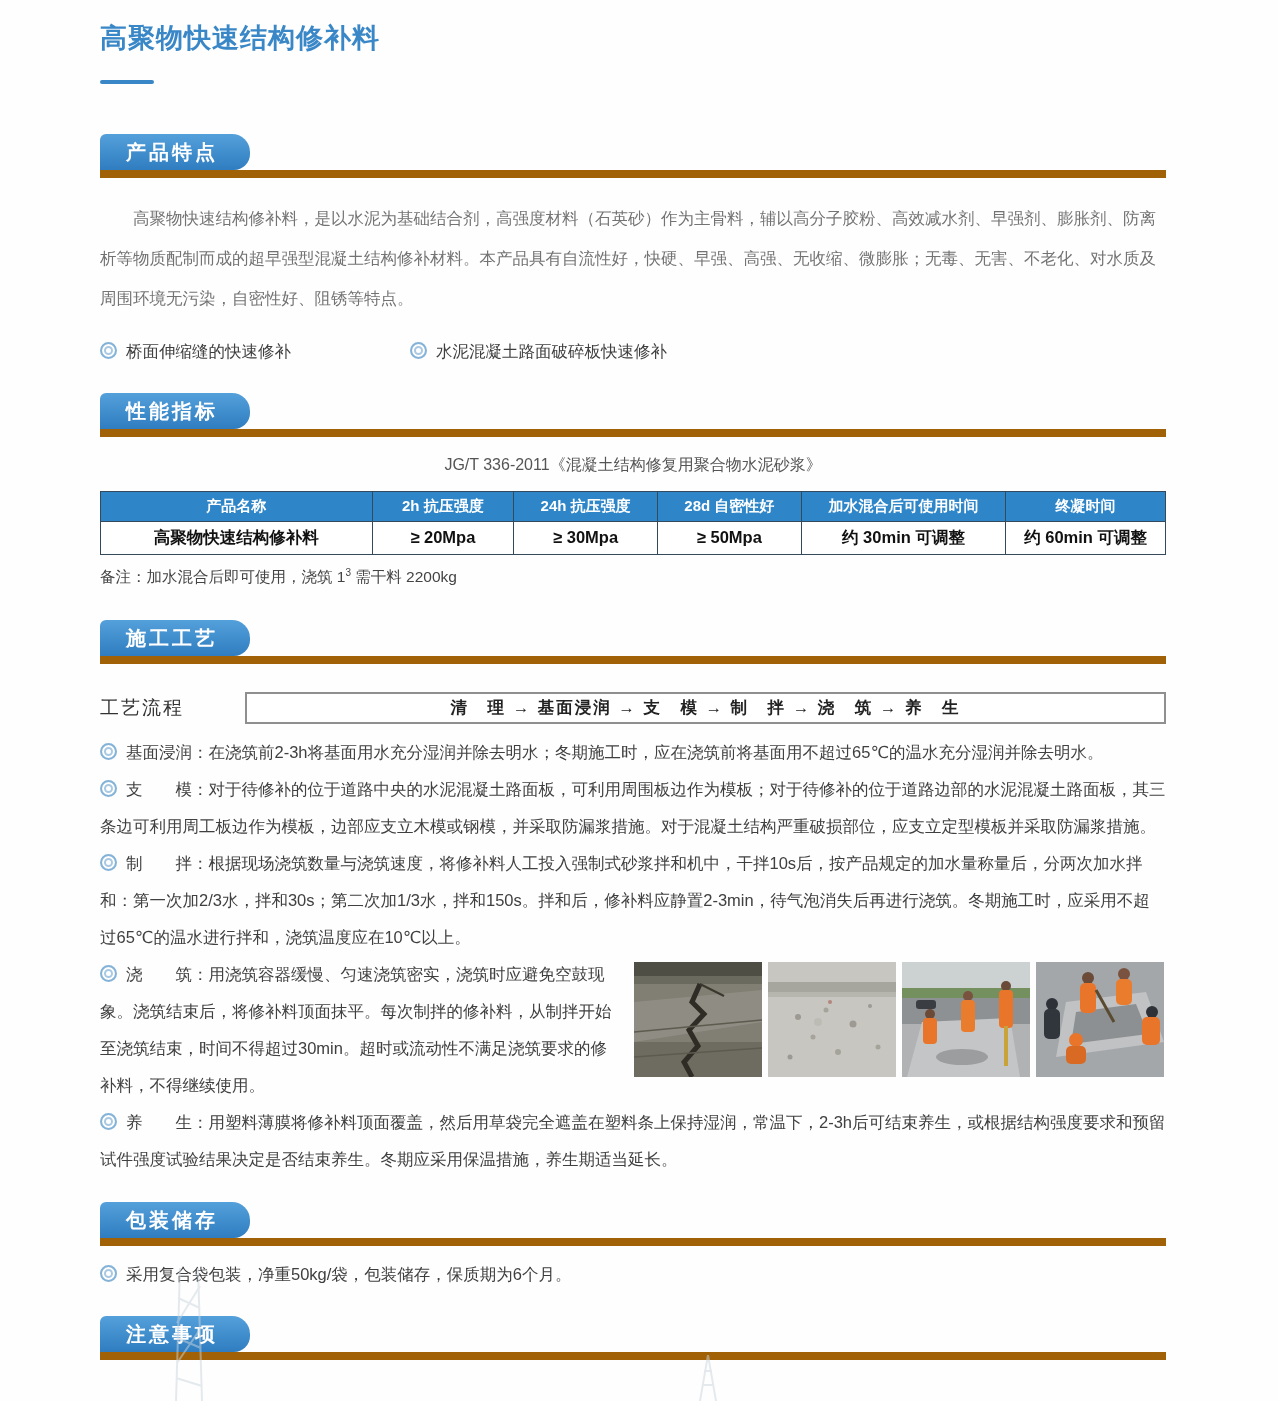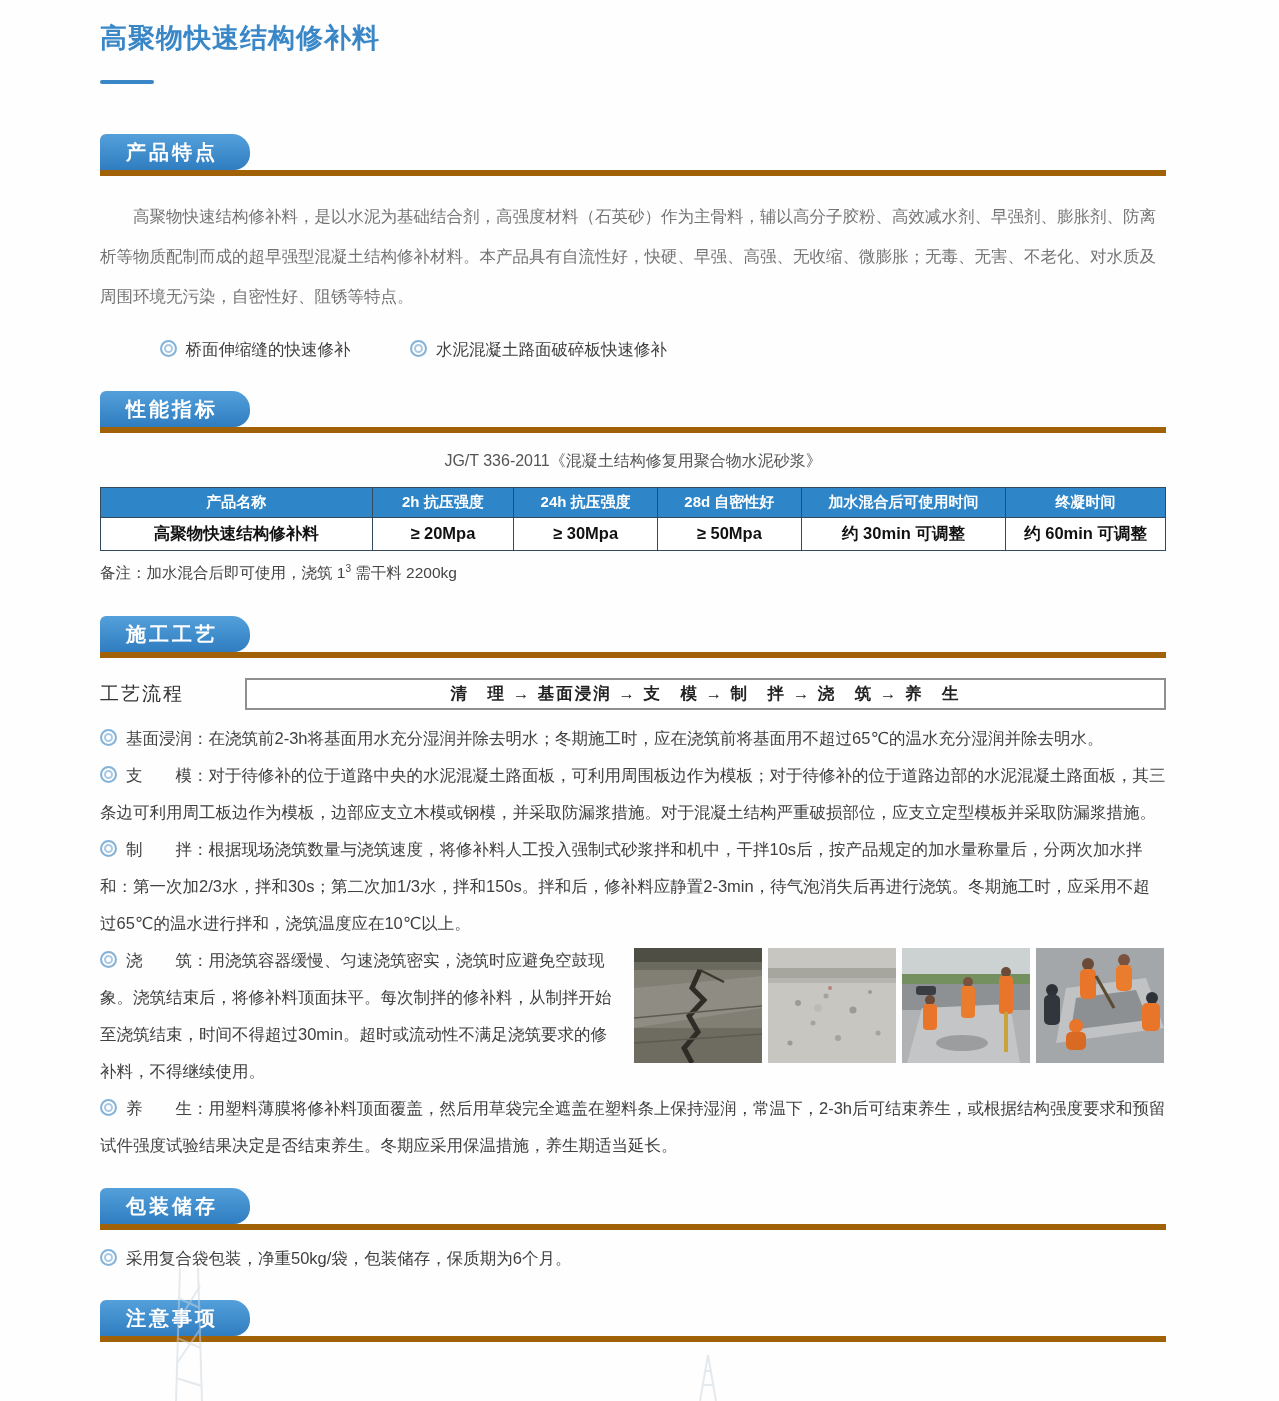--- a/index.html
+++ b/index.html
@@ -7,21 +7,21 @@
     position:relative;width:1279px;height:1401px;overflow:hidden;background:#fefefe;
     font-family:"Liberation Sans","DejaVu Sans",sans-serif;color:#3e3e3e;
   }
   .content{position:relative;padding:18px 113px 0 100px;}
 
   
   .doc-title{font-size:27px;font-weight:bold;color:#3a87c7;letter-spacing:1px;margin:2px 0 0;}
   .title-dash{width:54px;height:4px;background:#3a87c7;border-radius:2px;margin-top:24px;}
 
   
-  .sec{position:relative;border-bottom:6px solid #a16207;line-height:0;}
+  .sec{position:relative;border-bottom:8px solid #a16207;line-height:0;}
   .sec .tab{
     display:inline-block;line-height:36px;height:36px;padding:0 32px 0 26px;
     background:linear-gradient(180deg,#54a0db,#2f7dc0);
     color:#fff;font-size:20px;font-weight:bold;letter-spacing:3px;
     border-radius:6px 18px 16px 0;
   }
   .mt-features{margin-top:50px;}
   .mt-application{margin-top:30px;}
   .mt-performance{margin-top:26px;}
   .mt-process{margin-top:32px;}
@@ -33,39 +33,39 @@
 
   
   .ring{
     display:inline-block;width:13px;height:13px;border-radius:50%;
     border:2px solid #85b3d8;background:#fff;
     box-shadow:inset 0 0 0 2px #fff, inset 0 0 0 4px #a9c9e3;
     vertical-align:-2px;margin-right:9px;
   }
 
   .app-items{display:flex;margin-top:16px;font-size:16.5px;line-height:32px;}
-  .app-item{white-space:nowrap;text-align:center;}
+  .app-item{white-space:nowrap;}
   .app-item:first-child{width:310px;flex:none;}
 
   .standard{margin-top:18px;text-align:center;font-size:16px;color:#555;}
 
   table.perf{border-collapse:collapse;width:100%;margin-top:15px;table-layout:fixed;}
   table.perf th{
     background:#2e86c9;color:#fff;font-size:15px;font-weight:bold;
     border:1px solid #34495c;padding:5px 10px;
   }
   table.perf td{
     background:#fff;color:#111;font-size:16.5px;font-weight:bold;text-align:center;
     border:1px solid #34495c;padding:5px 2px;
   }
   .note{margin-top:12px;font-size:15.5px;color:#444;}
   .note sup{font-size:10px;}
 
   
-  .flow-row{display:flex;align-items:center;margin-top:20px;}
+  .flow-row{display:flex;align-items:center;margin-top:28px;}
   .flow-label{width:145px;flex:none;font-size:19px;color:#333;letter-spacing:2px;}
   .flow-box{
     flex:1;border:2px solid #8f8f8f;text-align:center;
     font-size:16.5px;font-weight:bold;color:#222;letter-spacing:2px;padding:3px 16px;
     background:#fff;
   }
   .steps{margin-top:10px;}
   .step{font-size:16.5px;line-height:37px;color:#404040;display:flow-root;}
 
   .photo-strip{float:right;width:532px;margin:6px 0 4px 14px;display:flex;gap:6px;}

